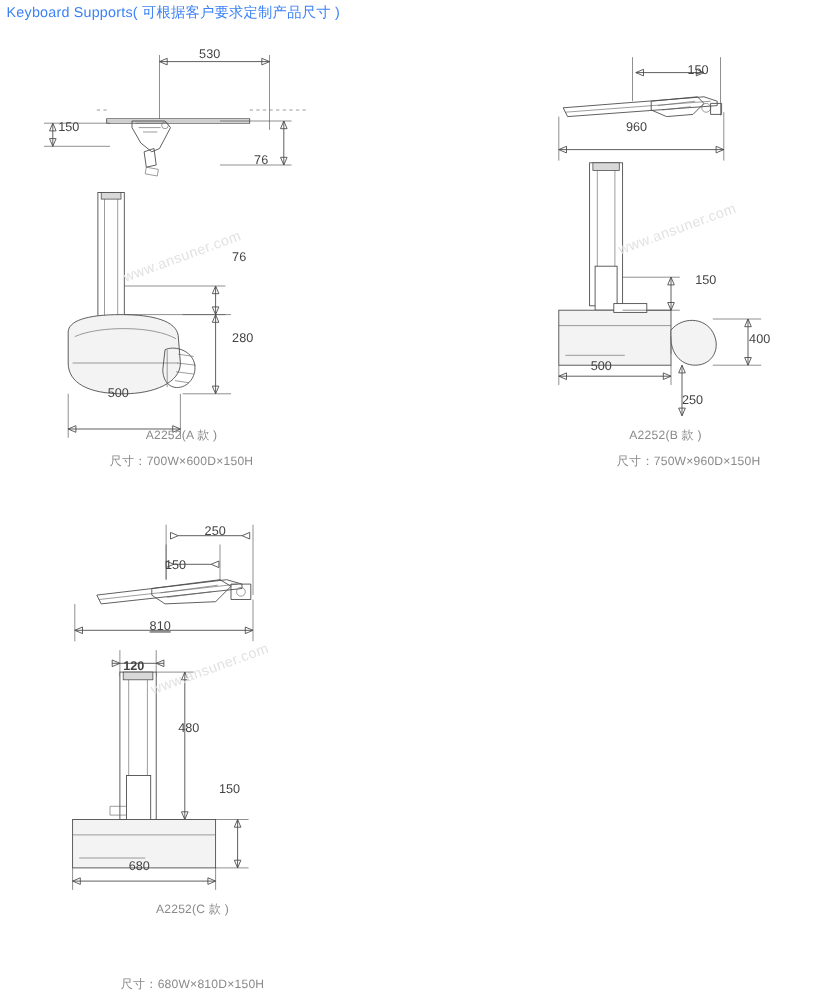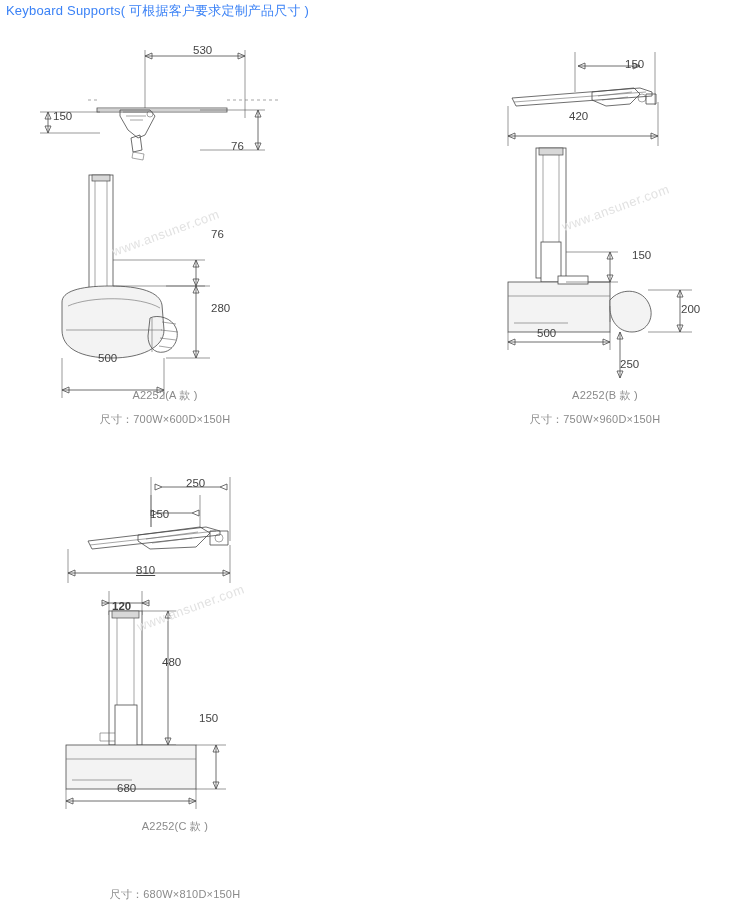--- a/index.html
+++ b/index.html
@@ -126,21 +126,21 @@
 
       <line class="ext" x1="62" y1="328" x2="62" y2="368"></line>
       <line class="ext" x1="164" y1="328" x2="164" y2="368"></line>
       <line class="ln" x1="62" y1="360" x2="164" y2="360"></line>
       <path class="ln" d="M62,360 l7,-3 l0,6 z" fill="#4a4a4a"></path>
       <path class="ln" d="M164,360 l-7,-3 l0,6 z" fill="#4a4a4a"></path>
     </g>
   </svg>
 </div>
 
-<div class="dim" style="left:181px; top:44px;margin-left:12px;">530</div>
+<div class="dim" style="left:181px; top:44px;">530</div>
 <div class="dim" style="left:53px; top:110px;">150</div>
 <div class="dim" style="left:231px; top:140px;">76</div>
 <div class="dim" style="left:211px; top:228px;">76</div>
 <div class="dim" style="left:211px; top:302px;">280</div>
 <div class="dim" style="left:98px; top:352px;">500</div>
 
 <div class="caption" style="left:65px; top:388px; width:200px;">A2252(A 款 )</div>
 <div class="caption" style="left:55px; top:412px; width:220px;">尺寸：700W×600D×150H</div>
 
 <div class="figure" style="left:440px; top:30px; width:310px; height:350px;">
@@ -204,28 +204,28 @@
       <path class="ln" d="M170,312 l-7,-3 l0,6 z" fill="#4a4a4a"></path>
 
       <line class="ln" x1="180" y1="302" x2="180" y2="348"></line>
       <path class="ln" d="M180,302 l-3,7 l6,0 z" fill="#4a4a4a"></path>
       <path class="ln" d="M180,348 l-3,-7 l6,0 z" fill="#4a4a4a"></path>
     </g>
   </svg>
 </div>
 
 <div class="dim" style="left:625px; top:58px;">150</div>
-<div class="dim" style="left:569px; top:110px;">420</div>
+<div class="dim" style="left:569px; top:110px;">960</div>
 <div class="dim" style="left:632px; top:249px;">150</div>
-<div class="dim" style="left:681px; top:303px;">200</div>
+<div class="dim" style="left:681px; top:303px;">400</div>
 <div class="dim" style="left:537px; top:327px;">500</div>
 <div class="dim" style="left:620px; top:358px;">250</div>
 
 <div class="caption" style="left:505px; top:388px; width:200px;">A2252(B 款 )</div>
-<div class="caption" style="left:485px; top:412px; width:220px;">尺寸：750W×960D×150H</div>
+<div class="caption" style="left:516px; top:412px; width:220px;">尺寸：750W×960D×150H</div>
 
 <div class="figure" style="left:20px; top:465px; width:320px; height:350px;">
   <svg width="320" height="350" viewBox="0 0 320 350">
 
     <g>
 
       <line class="ext" x1="131" y1="12" x2="131" y2="62"></line>
       <line class="ext" x1="210" y1="12" x2="210" y2="76"></line>
       <line class="ln" x1="142" y1="22" x2="200" y2="22"></line>
       <path class="ln" d="M142,22 l-7,-3 l0,6 z" fill="#4a4a4a"></path>

